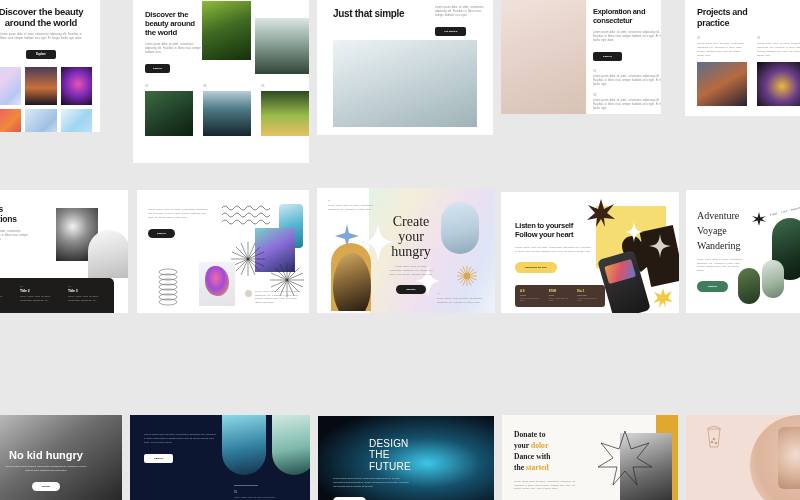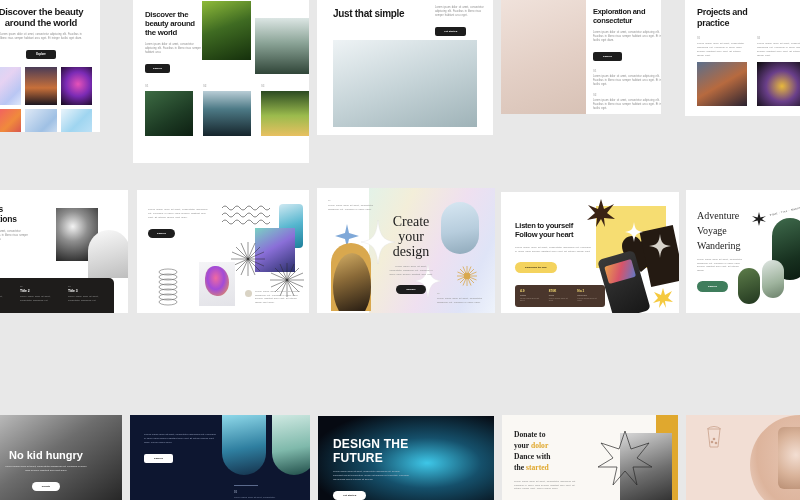--- a/index.html
+++ b/index.html
@@ -280,21 +280,21 @@
     <svg style="position:absolute; left:44px; top:32px;" width="34" height="44" viewBox="0 0 34 44">
       <path d="M17 0 C19 16 22 20 34 22 C22 24 19 28 17 44 C15 28 12 24 0 22 C12 20 15 16 17 0 Z" fill="#ffffff" stroke="#e0e0e0" stroke-width=".4"></path>
     </svg>
     <svg style="position:absolute; left:98px; top:76px;" width="26" height="34" viewBox="0 0 26 34">
       <path d="M13 0 C14.5 12 17 15.5 26 17 C17 18.5 14.5 22 13 34 C11.5 22 9 18.5 0 17 C9 15.5 11.5 12 13 0 Z" fill="#ffffff" stroke="#e6e6e6" stroke-width=".4"></path>
     </svg>
     <div class="arch" style="position:absolute; left:14px; top:55px; width:40px; height:68px; background:#d9a84e;"></div>
     <div class="img ph-face1" style="position:absolute; left:16px; top:62px; width:38px; height:61px; clip-path: ellipse(50% 55% at 50% 60%);"></div>
     <div style="position:absolute; left:66px; top:26px; width:56px; text-align:center;">
       <div style="font-family:'Liberation Serif', serif; font-size:14px; color:#1d1d1d; line-height:1.08;">
-        <span>Create</span><br><span>your</span><br><span>design</span>
+        <span>Create</span><br><span>your</span><br><span>hungry</span>
       </div>
       <div class="lorem" style="font-size:2.4px; margin-top:6px; padding:0 6px; text-align:center;">Lorem ipsum dolor sit amet, consectetur adipiscing elit. Faucibus in libero risus semper habitant arcu eget.</div>
       <span class="btn" style="font-size:2.5px; padding:3px 10px; margin-top:6px; border-radius:20px;">Explore</span>
     </div>
     <div class="img ph-face2 archfull" style="position:absolute; left:124px; top:14px; width:38px; height:52px;"></div>
 
     <svg style="position:absolute; left:140px; top:78px;" width="20" height="20" viewBox="0 0 20 20">
       <circle cx="10" cy="10" r="3.2" fill="#d9a84e"></circle>
       <g stroke="#d9a84e" stroke-width=".8">
         <line x1="10" y1="0" x2="10" y2="20"></line>
@@ -396,21 +396,21 @@
     <div style="position:absolute; left:104px; top:70px; width:24px; height:1px; background:#5b6a8c;"></div>
     <div style="position:absolute; left:104px; top:76px; width:60px;">
       <div style="font-size:2.6px; color:#9aa5c0; font-weight:700;">01</div>
       <div style="font-size:2.3px; color:#7d88a5; margin-top:2px; line-height:1.5;">Lorem ipsum dolor sit amet, consectetur.</div>
     </div>
   </div>
 
   <div class="card" style="left:318px; top:416px; width:176px; height:98px;">
     <div class="img ph-vr" style="position:absolute; left:0; top:0; width:176px; height:98px;"></div>
     <div style="position:absolute; left:15px; top:22px; width:76px;">
-      <div style="font-size:12px; font-weight:700; color:#fff; line-height:1.14; letter-spacing:.2px;">
+      <div style="font-size:10px; font-weight:400; color:#fff; line-height:1.14; letter-spacing:.2px;margin-left:36px;">
         <span>DESIGN THE</span><br><span>FUTURE</span>
       </div>
       <div style="font-size:2.4px; color:#b9c4d2; margin-top:5px; line-height:1.55;">Lorem ipsum dolor sit amet, consectetur adipiscing elit. Cursus imperdiet sed sit elementum. Quam est aliquam elit vulputate. Faucibus nisi gravida ipsum pulvinar sit sed dis.</div>
       <span class="btn btn-light" style="font-size:2.5px; padding:3px 10px; margin-top:6px; border-radius:20px;">Get started</span>
     </div>
   </div>
 
   <div class="card" style="left:502px; top:415px; width:176px; height:100px; background:#faf8f4;">
     <div style="position:absolute; right:0; top:0; width:22px; height:100px; background:#e0a82e;"></div>
     <div class="img ph-man" style="position:absolute; left:118px; top:18px; width:52px; height:82px;"></div>

